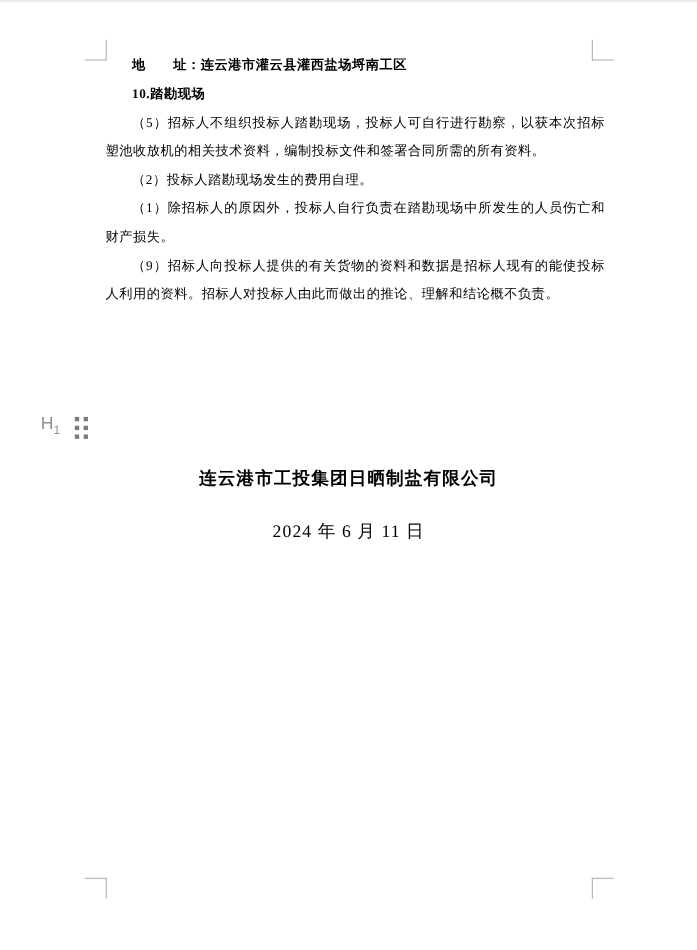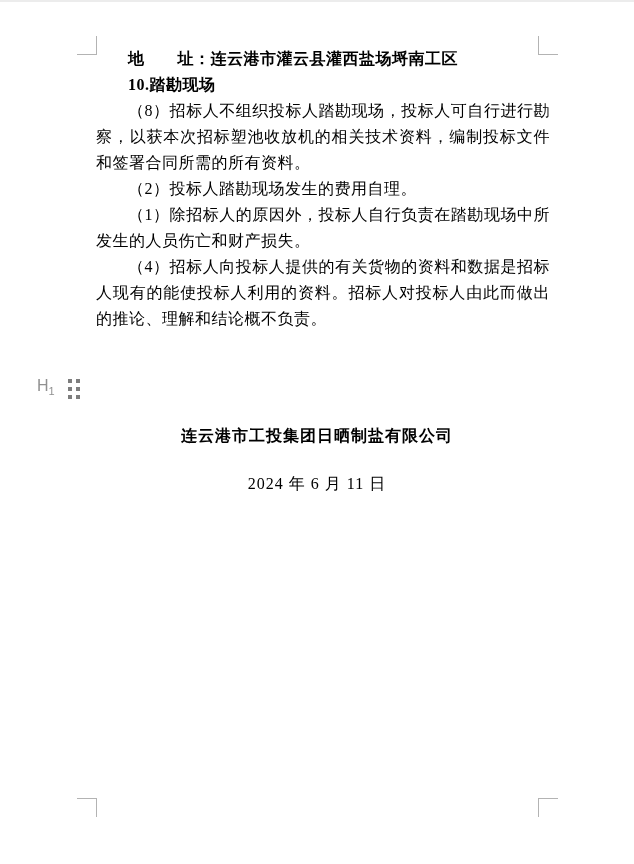--- a/index.html
+++ b/index.html
@@ -51,21 +51,21 @@
 
   
   .content {
     position: absolute;
     left: 96px;
     top: 44px;
     width: 454px;
   }
   .content p {
     margin: 0;
-    font-size: 16px;
+    font-size: 12px;
     line-height: 26px;
     text-indent: 2em;
     text-align: justify;
     letter-spacing: 0.5px;
   }
   .content p.bold { font-weight: bold; }
 
   .signature {
     position: absolute;
     left: 0;
@@ -94,20 +94,20 @@
     <span></span>
     <span></span>
     <span></span>
     <span></span>
   </span>
 </div>
 
 <div class="content">
   <p class="bold">地　　址：连云港市灌云县灌西盐场埒南工区</p>
   <p class="bold">10.踏勘现场</p>
-  <p>（8）招标人不组织投标人踏勘现场，投标人可自行进行勘察，以获本次招标塑池收放机的相关技术资料，编制投标文件和签署合同所需的所有资料。</p>
+  <p>（5）招标人不组织投标人踏勘现场，投标人可自行进行勘察，以获本次招标塑池收放机的相关技术资料，编制投标文件和签署合同所需的所有资料。</p>
   <p>（2）投标人踏勘现场发生的费用自理。</p>
   <p>（1）除招标人的原因外，投标人自行负责在踏勘现场中所发生的人员伤亡和财产损失。</p>
-  <p>（4）招标人向投标人提供的有关货物的资料和数据是招标人现有的能使投标人利用的资料。招标人对投标人由此而做出的推论、理解和结论概不负责。</p>
+  <p>（9）招标人向投标人提供的有关货物的资料和数据是招标人现有的能使投标人利用的资料。招标人对投标人由此而做出的推论、理解和结论概不负责。</p>
 </div>
 
 <p class="signature company">连云港市工投集团日晒制盐有限公司</p>
 <p class="signature date">2024 年 6 月 11 日</p>
 
 </body></html>

